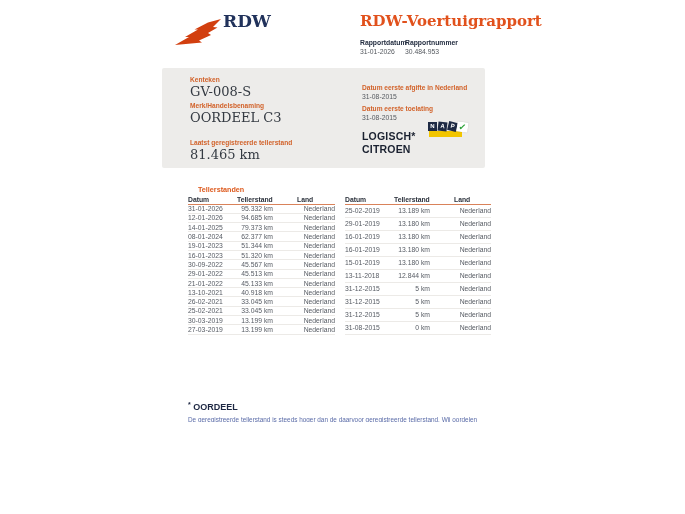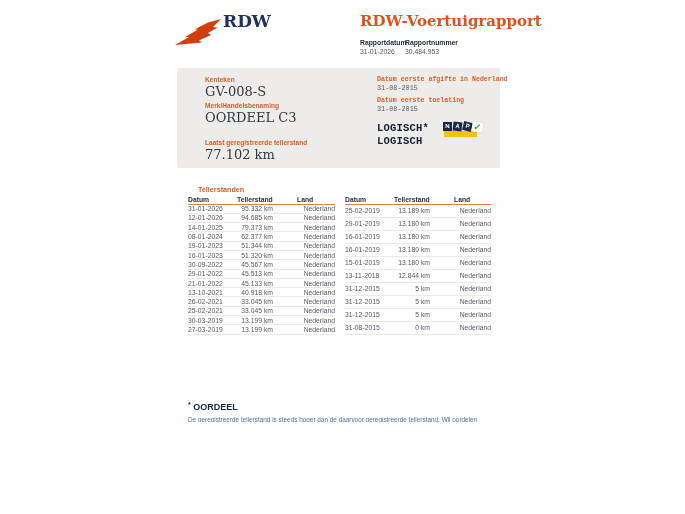--- a/index.html
+++ b/index.html
@@ -21,24 +21,24 @@
   }
   .meta { position:absolute; left:360px; top:38px; display:flex; }
   .meta-col1 { width:45px; margin-right:0; }
   .meta-col2 { margin-left:0; }
   .meta-label { font-size:6.8px; font-weight:bold; color:#232d40; line-height:9px; white-space:nowrap; }
   .meta-value { font-size:6.8px; color:#55595f; line-height:9px; white-space:nowrap; }
 
   
   .summary-box {
     position:absolute; left:162px; top:68px; width:323px; height:100px;
-    background:#edecea; border-radius:2px;margin-left:15px;
+    background:#edecea; border-radius:2px;
   }
   .sb-left  { position:absolute; left:28px;  top:8px; }
-  .sb-right { position:absolute; left:200px; top:8px;font-family:Liberation Mono, monospace; }
+  .sb-right { position:absolute; left:200px; top:16px; }
   .sb-label { font-size:6.6px; font-weight:bold; color:#d2622a; line-height:8px; white-space:nowrap; }
   .sb-value-big {
     font-family:"DejaVu Serif", serif; font-size:13px; color:#343a42; line-height:16px;
     margin-bottom:2px; white-space:nowrap;
   }
   .sb-value-sm { font-size:6.8px; color:#55595f; line-height:9px; margin-bottom:4px; white-space:nowrap; }
   .sb-gap { height:11px; }
   .oordeel { margin-top:8px; font-weight:bold; font-size:10.5px; line-height:12.5px; color:#1a2130; letter-spacing:.2px; }
 
   
@@ -112,30 +112,30 @@
   </div>
 
   <div class="summary-box">
     <div class="sb-left">
       <div class="sb-label">Kenteken</div>
       <div class="sb-value-big">GV-008-S</div>
       <div class="sb-label">Merk/Handelsbenaming</div>
       <div class="sb-value-big">OORDEEL C3</div>
       <div class="sb-gap"></div>
       <div class="sb-label">Laatst geregistreerde tellerstand</div>
-      <div class="sb-value-big">77.102 km</div>
+      <div class="sb-value-big">81.465 km</div>
     </div>
     <div class="sb-right">
       <div class="sb-label">Datum eerste afgifte in Nederland</div>
       <div class="sb-value-sm">31-08-2015</div>
       <div class="sb-label">Datum eerste toelating</div>
       <div class="sb-value-sm">31-08-2015</div>
       <div class="oordeel">
         <div>LOGISCH*</div>
-        <div>LOGISCH</div>
+        <div>CITROEN</div>
       </div>
     </div>
     <div class="nap">
       <div class="nap-bar"></div>
       <div class="nap-sq n1">N</div>
       <div class="nap-sq n2">A</div>
       <div class="nap-sq n3">P</div>
       <div class="nap-check">✓</div>
     </div>
   </div>

